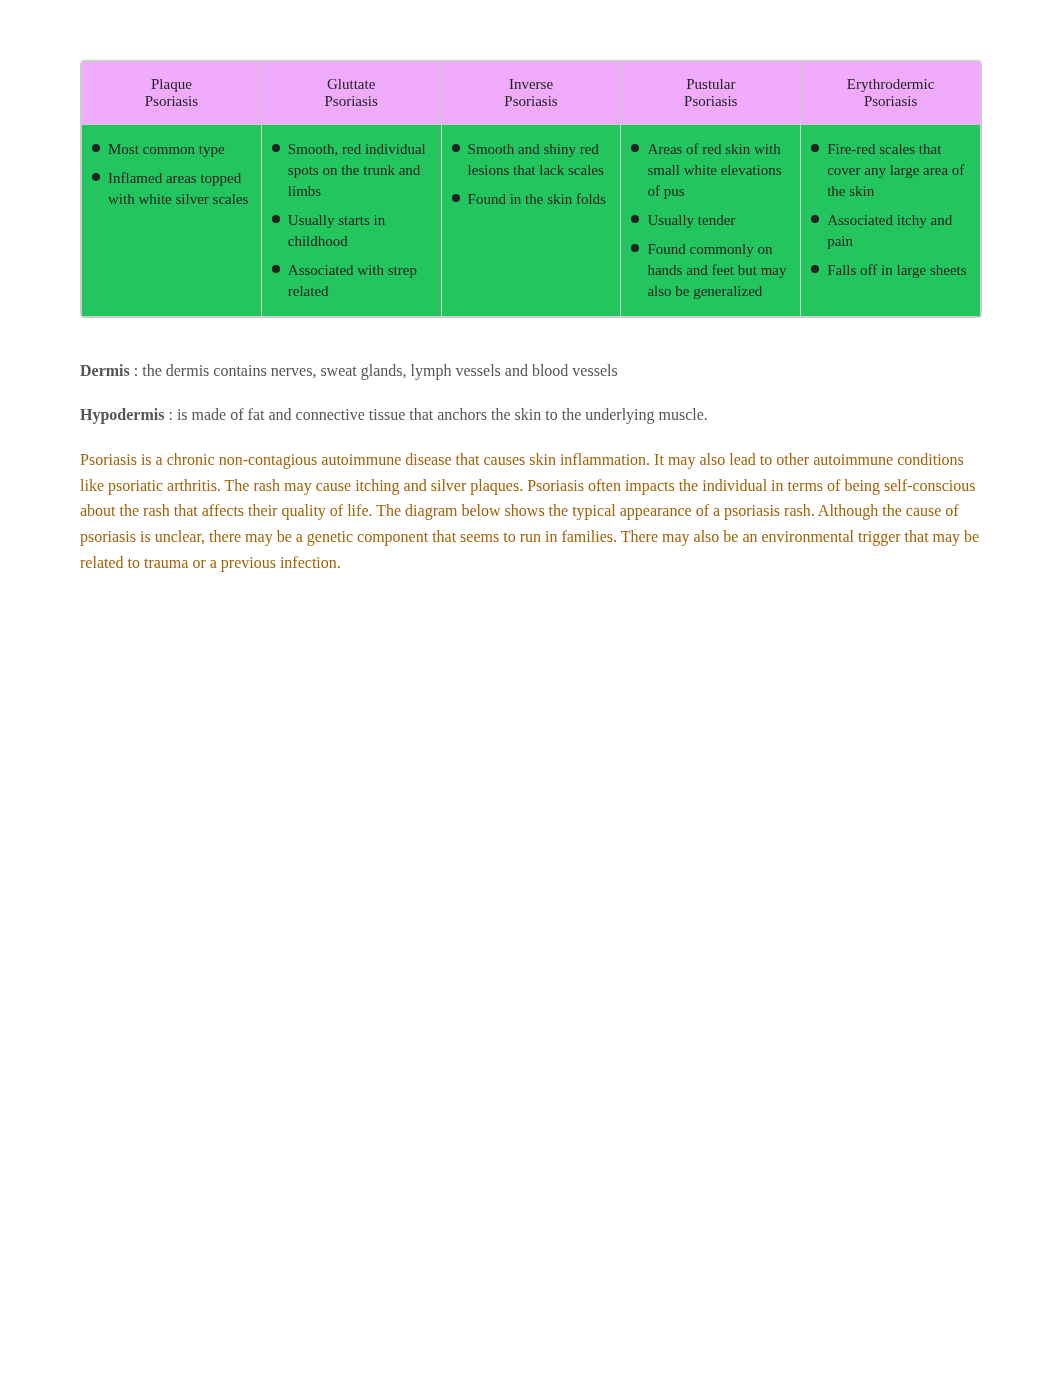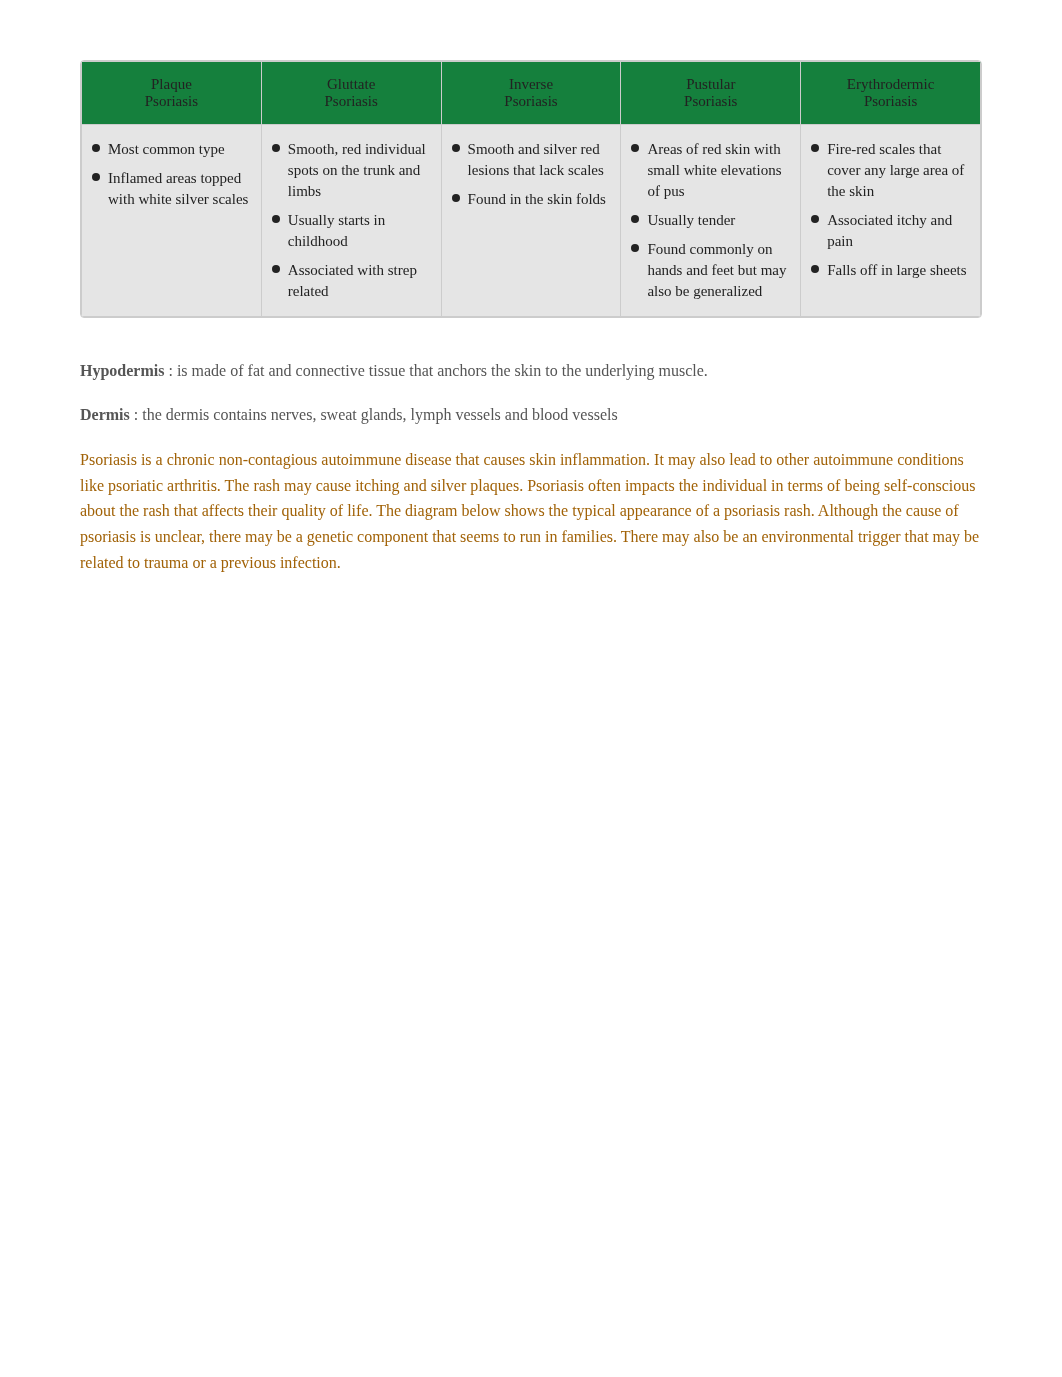--- a/index.html
+++ b/index.html
@@ -30,28 +30,28 @@
       table-layout: fixed;
     }
 
     .comparison-table th {
       border: 1px solid #cccccc;
       padding: 14px 10px;
       text-align: center;
       font-weight: normal;
       font-size: 15px;
       vertical-align: top;
-      background: #15803d;
+      background: #f0abfc;
     }
 
     .comparison-table td {
       border: 1px solid #cccccc;
       padding: 14px 10px;
       vertical-align: top;
-      background: #e5e5e5;
+      background: #22c55e;
     }
 
     .comparison-table ul {
       list-style: none;
       padding: 0;
       margin: 0;
     }
 
     .comparison-table ul li {
       display: flex;
@@ -140,21 +140,21 @@
               <li>
                 <span class="bullet"></span>
                 <span>Associated with strep related</span>
               </li>
             </ul>
           </td>
           <td>
             <ul>
               <li>
                 <span class="bullet"></span>
-                <span>Smooth and silver red lesions that lack scales</span>
+                <span>Smooth and shiny red lesions that lack scales</span>
               </li>
               <li>
                 <span class="bullet"></span>
                 <span>Found in the skin folds</span>
               </li>
             </ul>
           </td>
           <td>
             <ul>
               <li>
@@ -187,18 +187,18 @@
               </li>
             </ul>
           </td>
         </tr>
     </tbody>
   </table>
 </div>
 
 <div class="definitions">
   <div id="definitions-list">
+      <div class="definition-item"><span class="definition-term">Dermis</span> : the dermis contains nerves, sweat glands, lymph vessels and blood vessels</div>
       <div class="definition-item"><span class="definition-term">Hypodermis</span> : is made of fat and connective tissue that anchors the skin to the underlying muscle.</div>
-      <div class="definition-item"><span class="definition-term">Dermis</span> : the dermis contains nerves, sweat glands, lymph vessels and blood vessels</div>
     </div>
 </div>
 
 <p class="psoriasis-paragraph">Psoriasis is a chronic non-contagious autoimmune disease that causes skin inflammation. It may also lead to other autoimmune conditions like psoriatic arthritis. The rash may cause itching and silver plaques. Psoriasis often impacts the individual in terms of being self-conscious about the rash that affects their quality of life. The diagram below shows the typical appearance of a psoriasis rash. Although the cause of psoriasis is unclear, there may be a genetic component that seems to run in families. There may also be an environmental trigger that may be related to trauma or a previous infection.</p>
 
 </body></html>

